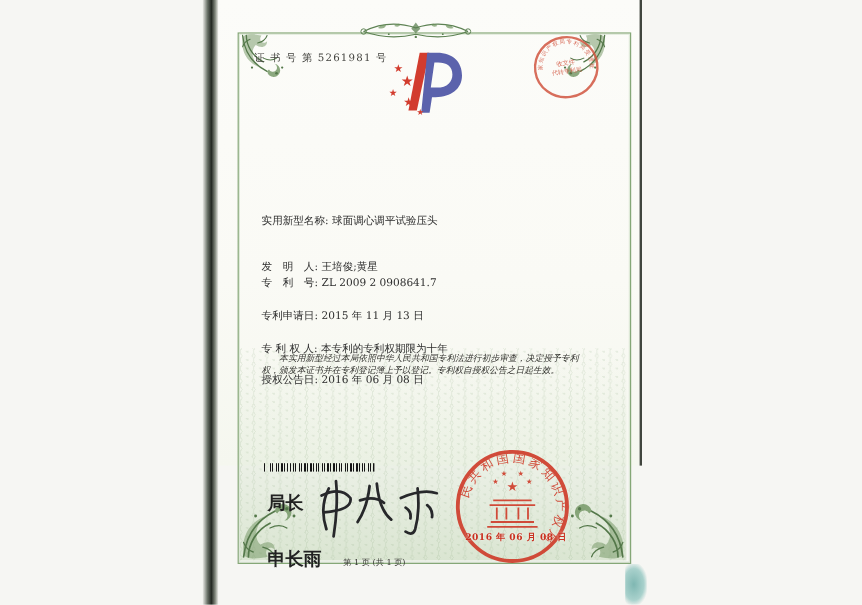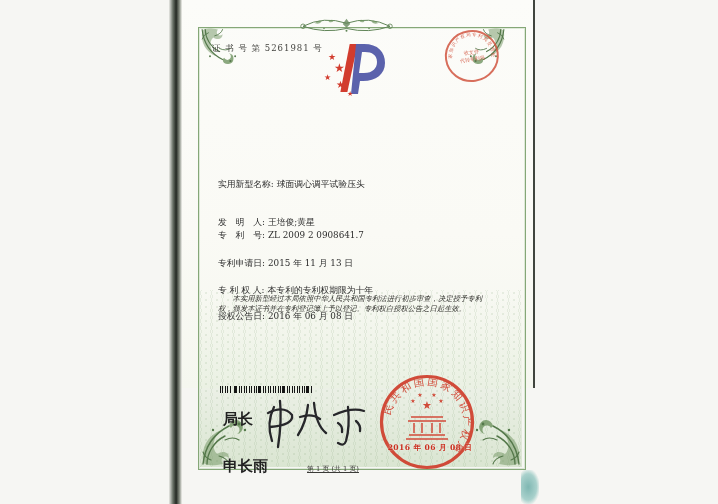--- a/index.html
+++ b/index.html
@@ -54,22 +54,22 @@
   .director-name{position:absolute;left:41px;top:429px;font-size:15px;font-weight:700;color:#222;margin-top:28px;}
   .signature{position:absolute;left:76px;top:397px;}
   .office-seal{position:absolute;left:196px;top:373px;opacity:.9;}
   .seal-date{
     position:absolute;left:205px;top:443px;width:86px;text-align:center;
     font-size:7.6px;font-weight:bold;color:#c9301f;letter-spacing:.4px;
     text-shadow:0 0 2px rgba(255,255,255,.8);
   }
   .agency-seal{position:absolute;left:259px;top:28px;opacity:.82;transform:rotate(-8deg);}
   .footer-page{
-    position:absolute;left:104px;top:464px;width:94px;text-align:center;
-    font-size:6.8px;color:#3a3a36;text-decoration:underline;
+    position:absolute;left:104px;top:464px;width:94px;text-align:left;
+    font-size:6.8px;color:#3a3a36;
   }
   .corner{position:absolute;width:56px;height:56px;}
   .corner.tl{left:17px;top:28px;width:44px;height:44px;transform:scaleY(-1);}
   .corner.tr{left:281px;top:28px;width:44px;height:44px;transform:scale(-1,-1);}
   .corner.bl{left:17px;top:410px;}
   .corner.br{left:285px;top:410px;transform:scaleX(-1);}
   .garland{position:absolute;left:112px;top:14px;}
   .smudge{
     position:absolute;left:339px;top:470px;width:18px;height:34px;
     background:radial-gradient(ellipse at 40% 50%,#7fb7b2 0%,#a9d1cc 55%,rgba(169,209,204,0) 78%);

